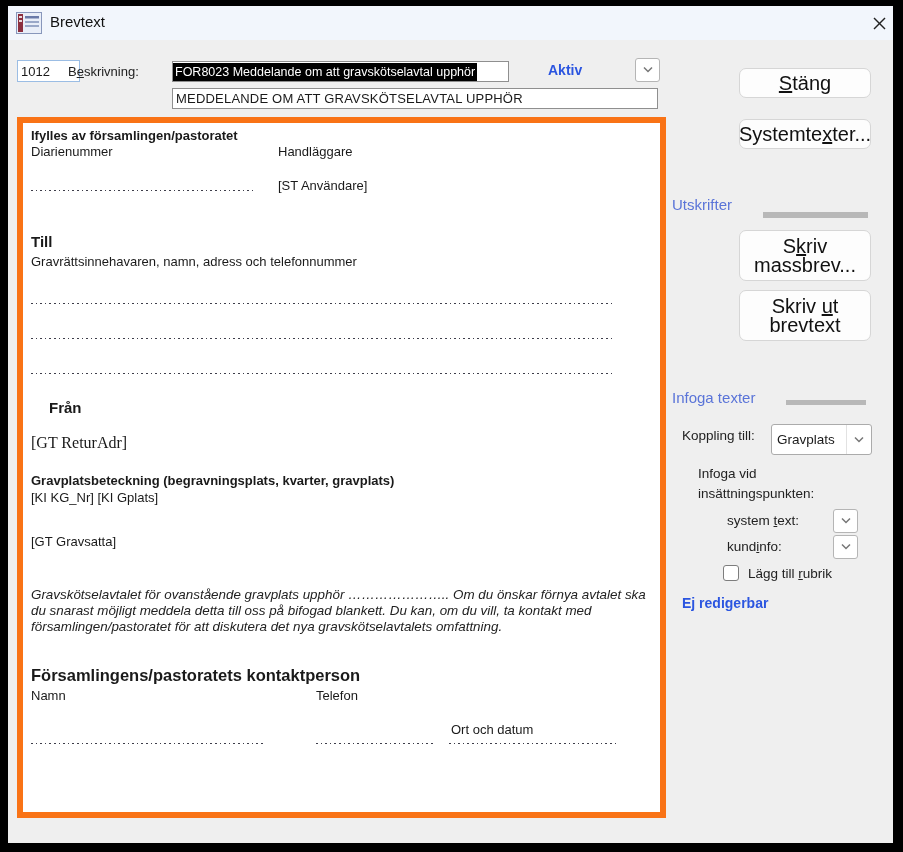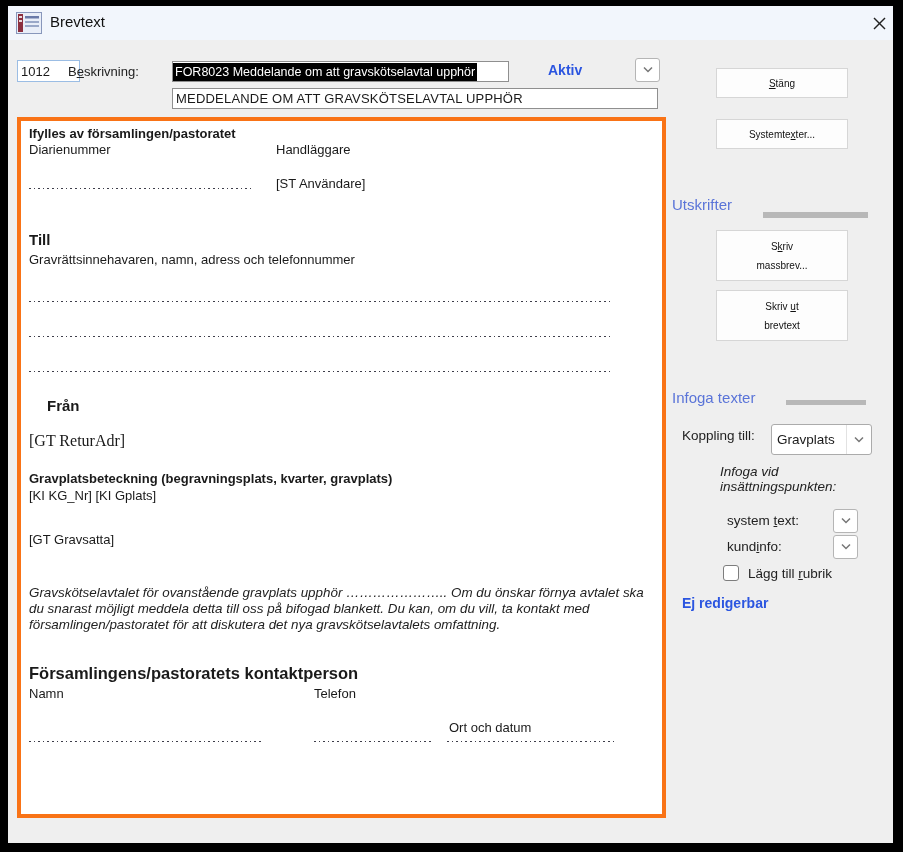--- a/index.html
+++ b/index.html
@@ -23,32 +23,32 @@
   .desc-field .sel{background:#000;color:#fff;padding:2px 2px;font-size:12.5px;white-space:nowrap;}
   .rubrik-field{position:absolute;left:164px;top:82px;width:486px;height:21px;font-size:13px;letter-spacing:.2px;}
   .status-label{position:absolute;left:540px;top:56px;font-size:14px;font-weight:bold;color:#2b55e0;}
   .mini-drop{position:absolute;width:25px;height:24px;background:#fff;border:1px solid #b5b5b5;border-radius:3px;
              box-sizing:border-box;display:flex;align-items:center;justify-content:center;cursor:pointer;}
   .drop-status{left:627px;top:52px;}
   .drop-systemtext{left:825px;top:503px;}
   .drop-kundinfo{left:825px;top:529px;}
 
   .letter{position:absolute;left:9px;top:111px;width:649px;height:701px;background:#fff;
-          border:4px solid #f97316;box-sizing:border-box;font-size:13px;}
+          border:6px solid #f97316;box-sizing:border-box;font-size:13px;}
   .letter *{position:absolute;white-space:nowrap;}
   .b{font-weight:bold;}
   .dot{height:1px;background:repeating-linear-gradient(90deg,#3d3d4a 0 1.6px,transparent 1.6px 4.6px);}
   .big{font-size:15px;font-weight:bold;}
   .serif{font-family:"Liberation Serif",serif;font-size:16px;}
   .italic{font-style:italic;font-size:13.4px;color:#222;}
   .kontakt{font-size:16.5px;font-weight:bold;}
 
-  .btn{position:absolute;left:708px;width:132px;background:#fdfdfd;border:1px solid #d6d6d6;border-radius:0;
+  .btn{position:absolute;left:731px;width:132px;background:#fdfdfd;border:1px solid #d6d6d6;border-radius:7px;
        box-sizing:border-box;display:flex;flex-direction:column;align-items:center;justify-content:center;
-       font-size:10px;color:#111;cursor:pointer;line-height:19px;}
+       font-size:20px;color:#111;cursor:pointer;line-height:19px;}
   .btn-stang{top:62px;height:30px;}
   .btn-systemtexter{top:113px;height:30px;}
   .btn-massbrev{top:224px;height:51px;}
   .btn-skrivut{top:284px;height:51px;}
   .u{text-decoration:underline;}
 
   .section-header{position:absolute;left:664px;font-size:15px;color:#5a74d8;}
   .bar{position:absolute;background:#b8b8b8;}
   .bar-utskrifter{left:755px;top:206px;width:105px;height:6px;}
   .bar-infoga{left:778px;top:394px;width:80px;height:5px;}
@@ -163,21 +163,21 @@
   <div class="rp-label" style="left:674px;top:422px;">Koppling till:</div>
   <div class="combo">
     <span class="val">Gravplats</span>
     <span class="chev">
       <svg width="12" height="8" viewBox="0 0 12 8">
           <path d="M2 1.5 L6 5.5 L10 1.5" fill="none" stroke="#777" stroke-width="1.5"></path>
         </svg>
     </span>
   </div>
 
-  <div class="rp-label" style="left:712px;top:458px;width:155px;white-space:normal;line-height:15px;font-style:italic;">Infoga vid insättningspunkten:</div>
+  <div class="rp-label" style="left:690px;top:458px;width:155px;white-space:normal;line-height:20px;">Infoga vid insättningspunkten:</div>
 
   <div class="rp-label" style="left:719px;top:507px;"><span>system </span><span class="u">t</span><span>ext:</span></div>
   <div class="mini-drop drop-systemtext">
     <svg width="12" height="8" viewBox="0 0 12 8">
         <path d="M2 1.5 L6 5.5 L10 1.5" fill="none" stroke="#777" stroke-width="1.5"></path>
       </svg>
   </div>
 
   <div class="rp-label" style="left:719px;top:533px;"><span>kund</span><span class="u">i</span><span>nfo:</span></div>
   <div class="mini-drop drop-kundinfo">

